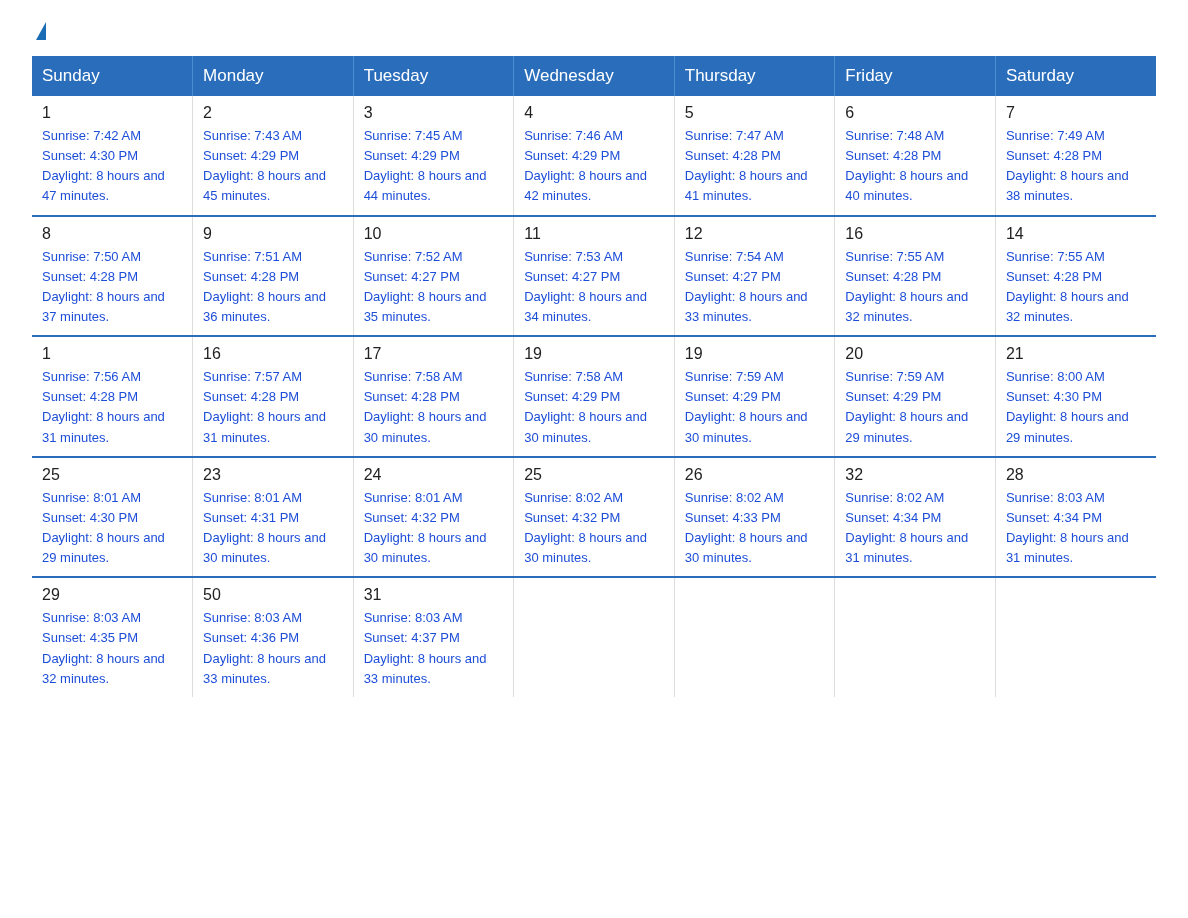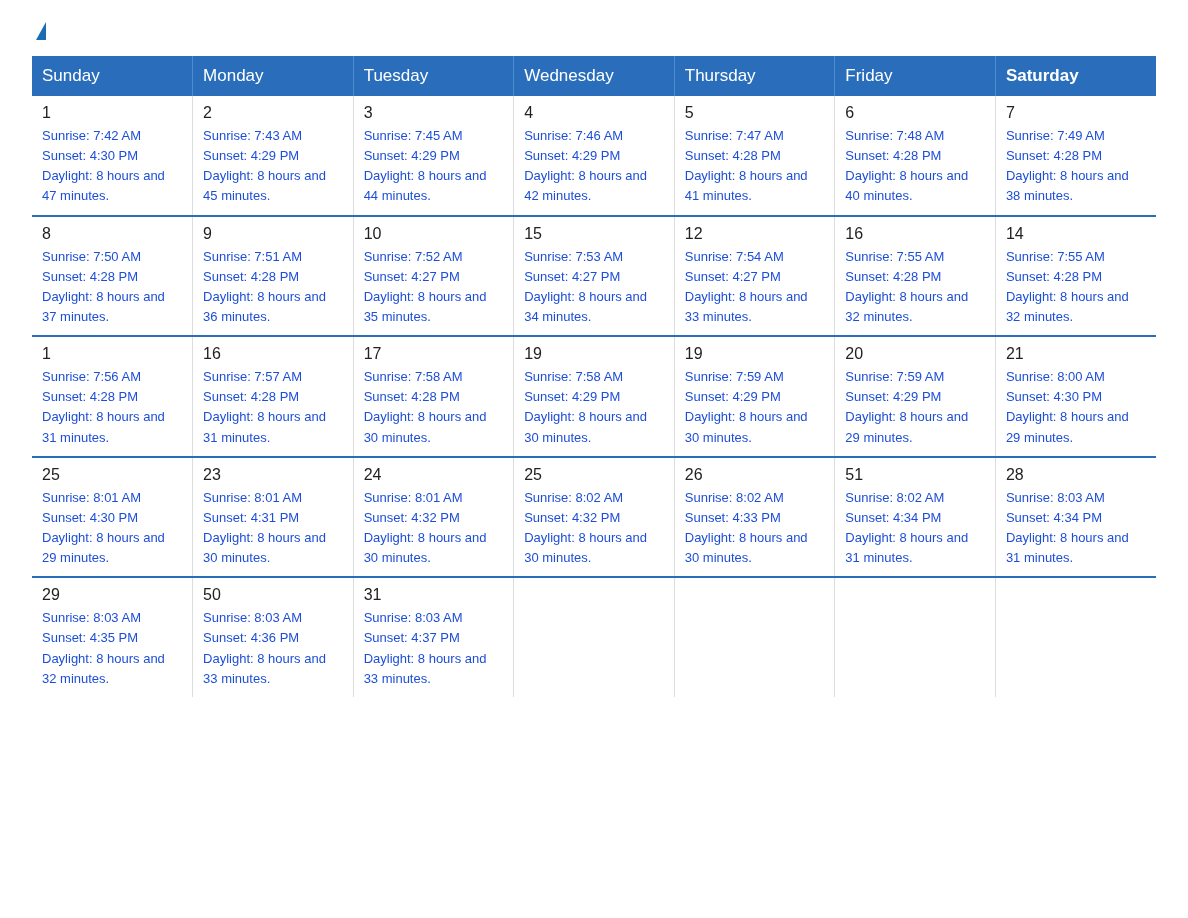--- a/index.html
+++ b/index.html
@@ -75,21 +75,20 @@
     thead th {
       color: #fff;
       text-align: left;
       padding: 10px 10px;
       font-size: 17px;
       font-weight: normal;
       border-right: 1px solid #4a8ed0;
     }
     thead th:last-child {
       border-right: none;
-      font-weight: bold;
     }
     tbody tr {
       border-bottom: 2px solid #2a6ebb;
     }
     tbody td {
       vertical-align: top;
       padding: 8px 10px;
       font-size: 13.5px;
       color: #222;
       border-right: 1px solid #ddd;
@@ -149,41 +148,41 @@
         <td><span class="day-num">3</span><span class="day-info">Sunrise: 7:45 AM<br>Sunset: 4:29 PM<br>Daylight: 8 hours and<br>44 minutes.</span></td>
         <td><span class="day-num">4</span><span class="day-info">Sunrise: 7:46 AM<br>Sunset: 4:29 PM<br>Daylight: 8 hours and<br>42 minutes.</span></td>
         <td><span class="day-num">5</span><span class="day-info">Sunrise: 7:47 AM<br>Sunset: 4:28 PM<br>Daylight: 8 hours and<br>41 minutes.</span></td>
         <td><span class="day-num">6</span><span class="day-info">Sunrise: 7:48 AM<br>Sunset: 4:28 PM<br>Daylight: 8 hours and<br>40 minutes.</span></td>
         <td><span class="day-num">7</span><span class="day-info">Sunrise: 7:49 AM<br>Sunset: 4:28 PM<br>Daylight: 8 hours and<br>38 minutes.</span></td>
       </tr>
       <tr>
         <td><span class="day-num">8</span><span class="day-info">Sunrise: 7:50 AM<br>Sunset: 4:28 PM<br>Daylight: 8 hours and<br>37 minutes.</span></td>
         <td><span class="day-num">9</span><span class="day-info">Sunrise: 7:51 AM<br>Sunset: 4:28 PM<br>Daylight: 8 hours and<br>36 minutes.</span></td>
         <td><span class="day-num">10</span><span class="day-info">Sunrise: 7:52 AM<br>Sunset: 4:27 PM<br>Daylight: 8 hours and<br>35 minutes.</span></td>
-        <td><span class="day-num">15</span><span class="day-info">Sunrise: 7:53 AM<br>Sunset: 4:27 PM<br>Daylight: 8 hours and<br>34 minutes.</span></td>
+        <td><span class="day-num">11</span><span class="day-info">Sunrise: 7:53 AM<br>Sunset: 4:27 PM<br>Daylight: 8 hours and<br>34 minutes.</span></td>
         <td><span class="day-num">12</span><span class="day-info">Sunrise: 7:54 AM<br>Sunset: 4:27 PM<br>Daylight: 8 hours and<br>33 minutes.</span></td>
         <td><span class="day-num">16</span><span class="day-info">Sunrise: 7:55 AM<br>Sunset: 4:28 PM<br>Daylight: 8 hours and<br>32 minutes.</span></td>
         <td><span class="day-num">14</span><span class="day-info">Sunrise: 7:55 AM<br>Sunset: 4:28 PM<br>Daylight: 8 hours and<br>32 minutes.</span></td>
       </tr>
       <tr>
         <td><span class="day-num">1</span><span class="day-info">Sunrise: 7:56 AM<br>Sunset: 4:28 PM<br>Daylight: 8 hours and<br>31 minutes.</span></td>
         <td><span class="day-num">16</span><span class="day-info">Sunrise: 7:57 AM<br>Sunset: 4:28 PM<br>Daylight: 8 hours and<br>31 minutes.</span></td>
         <td><span class="day-num">17</span><span class="day-info">Sunrise: 7:58 AM<br>Sunset: 4:28 PM<br>Daylight: 8 hours and<br>30 minutes.</span></td>
         <td><span class="day-num">19</span><span class="day-info">Sunrise: 7:58 AM<br>Sunset: 4:29 PM<br>Daylight: 8 hours and<br>30 minutes.</span></td>
         <td><span class="day-num">19</span><span class="day-info">Sunrise: 7:59 AM<br>Sunset: 4:29 PM<br>Daylight: 8 hours and<br>30 minutes.</span></td>
         <td><span class="day-num">20</span><span class="day-info">Sunrise: 7:59 AM<br>Sunset: 4:29 PM<br>Daylight: 8 hours and<br>29 minutes.</span></td>
         <td><span class="day-num">21</span><span class="day-info">Sunrise: 8:00 AM<br>Sunset: 4:30 PM<br>Daylight: 8 hours and<br>29 minutes.</span></td>
       </tr>
       <tr>
         <td><span class="day-num">25</span><span class="day-info">Sunrise: 8:01 AM<br>Sunset: 4:30 PM<br>Daylight: 8 hours and<br>29 minutes.</span></td>
         <td><span class="day-num">23</span><span class="day-info">Sunrise: 8:01 AM<br>Sunset: 4:31 PM<br>Daylight: 8 hours and<br>30 minutes.</span></td>
         <td><span class="day-num">24</span><span class="day-info">Sunrise: 8:01 AM<br>Sunset: 4:32 PM<br>Daylight: 8 hours and<br>30 minutes.</span></td>
         <td><span class="day-num">25</span><span class="day-info">Sunrise: 8:02 AM<br>Sunset: 4:32 PM<br>Daylight: 8 hours and<br>30 minutes.</span></td>
         <td><span class="day-num">26</span><span class="day-info">Sunrise: 8:02 AM<br>Sunset: 4:33 PM<br>Daylight: 8 hours and<br>30 minutes.</span></td>
-        <td><span class="day-num">51</span><span class="day-info">Sunrise: 8:02 AM<br>Sunset: 4:34 PM<br>Daylight: 8 hours and<br>31 minutes.</span></td>
+        <td><span class="day-num">32</span><span class="day-info">Sunrise: 8:02 AM<br>Sunset: 4:34 PM<br>Daylight: 8 hours and<br>31 minutes.</span></td>
         <td><span class="day-num">28</span><span class="day-info">Sunrise: 8:03 AM<br>Sunset: 4:34 PM<br>Daylight: 8 hours and<br>31 minutes.</span></td>
       </tr>
       <tr>
         <td><span class="day-num">29</span><span class="day-info">Sunrise: 8:03 AM<br>Sunset: 4:35 PM<br>Daylight: 8 hours and<br>32 minutes.</span></td>
         <td><span class="day-num">50</span><span class="day-info">Sunrise: 8:03 AM<br>Sunset: 4:36 PM<br>Daylight: 8 hours and<br>33 minutes.</span></td>
         <td><span class="day-num">31</span><span class="day-info">Sunrise: 8:03 AM<br>Sunset: 4:37 PM<br>Daylight: 8 hours and<br>33 minutes.</span></td>
         <td></td>
         <td></td>
         <td></td>
         <td></td>

